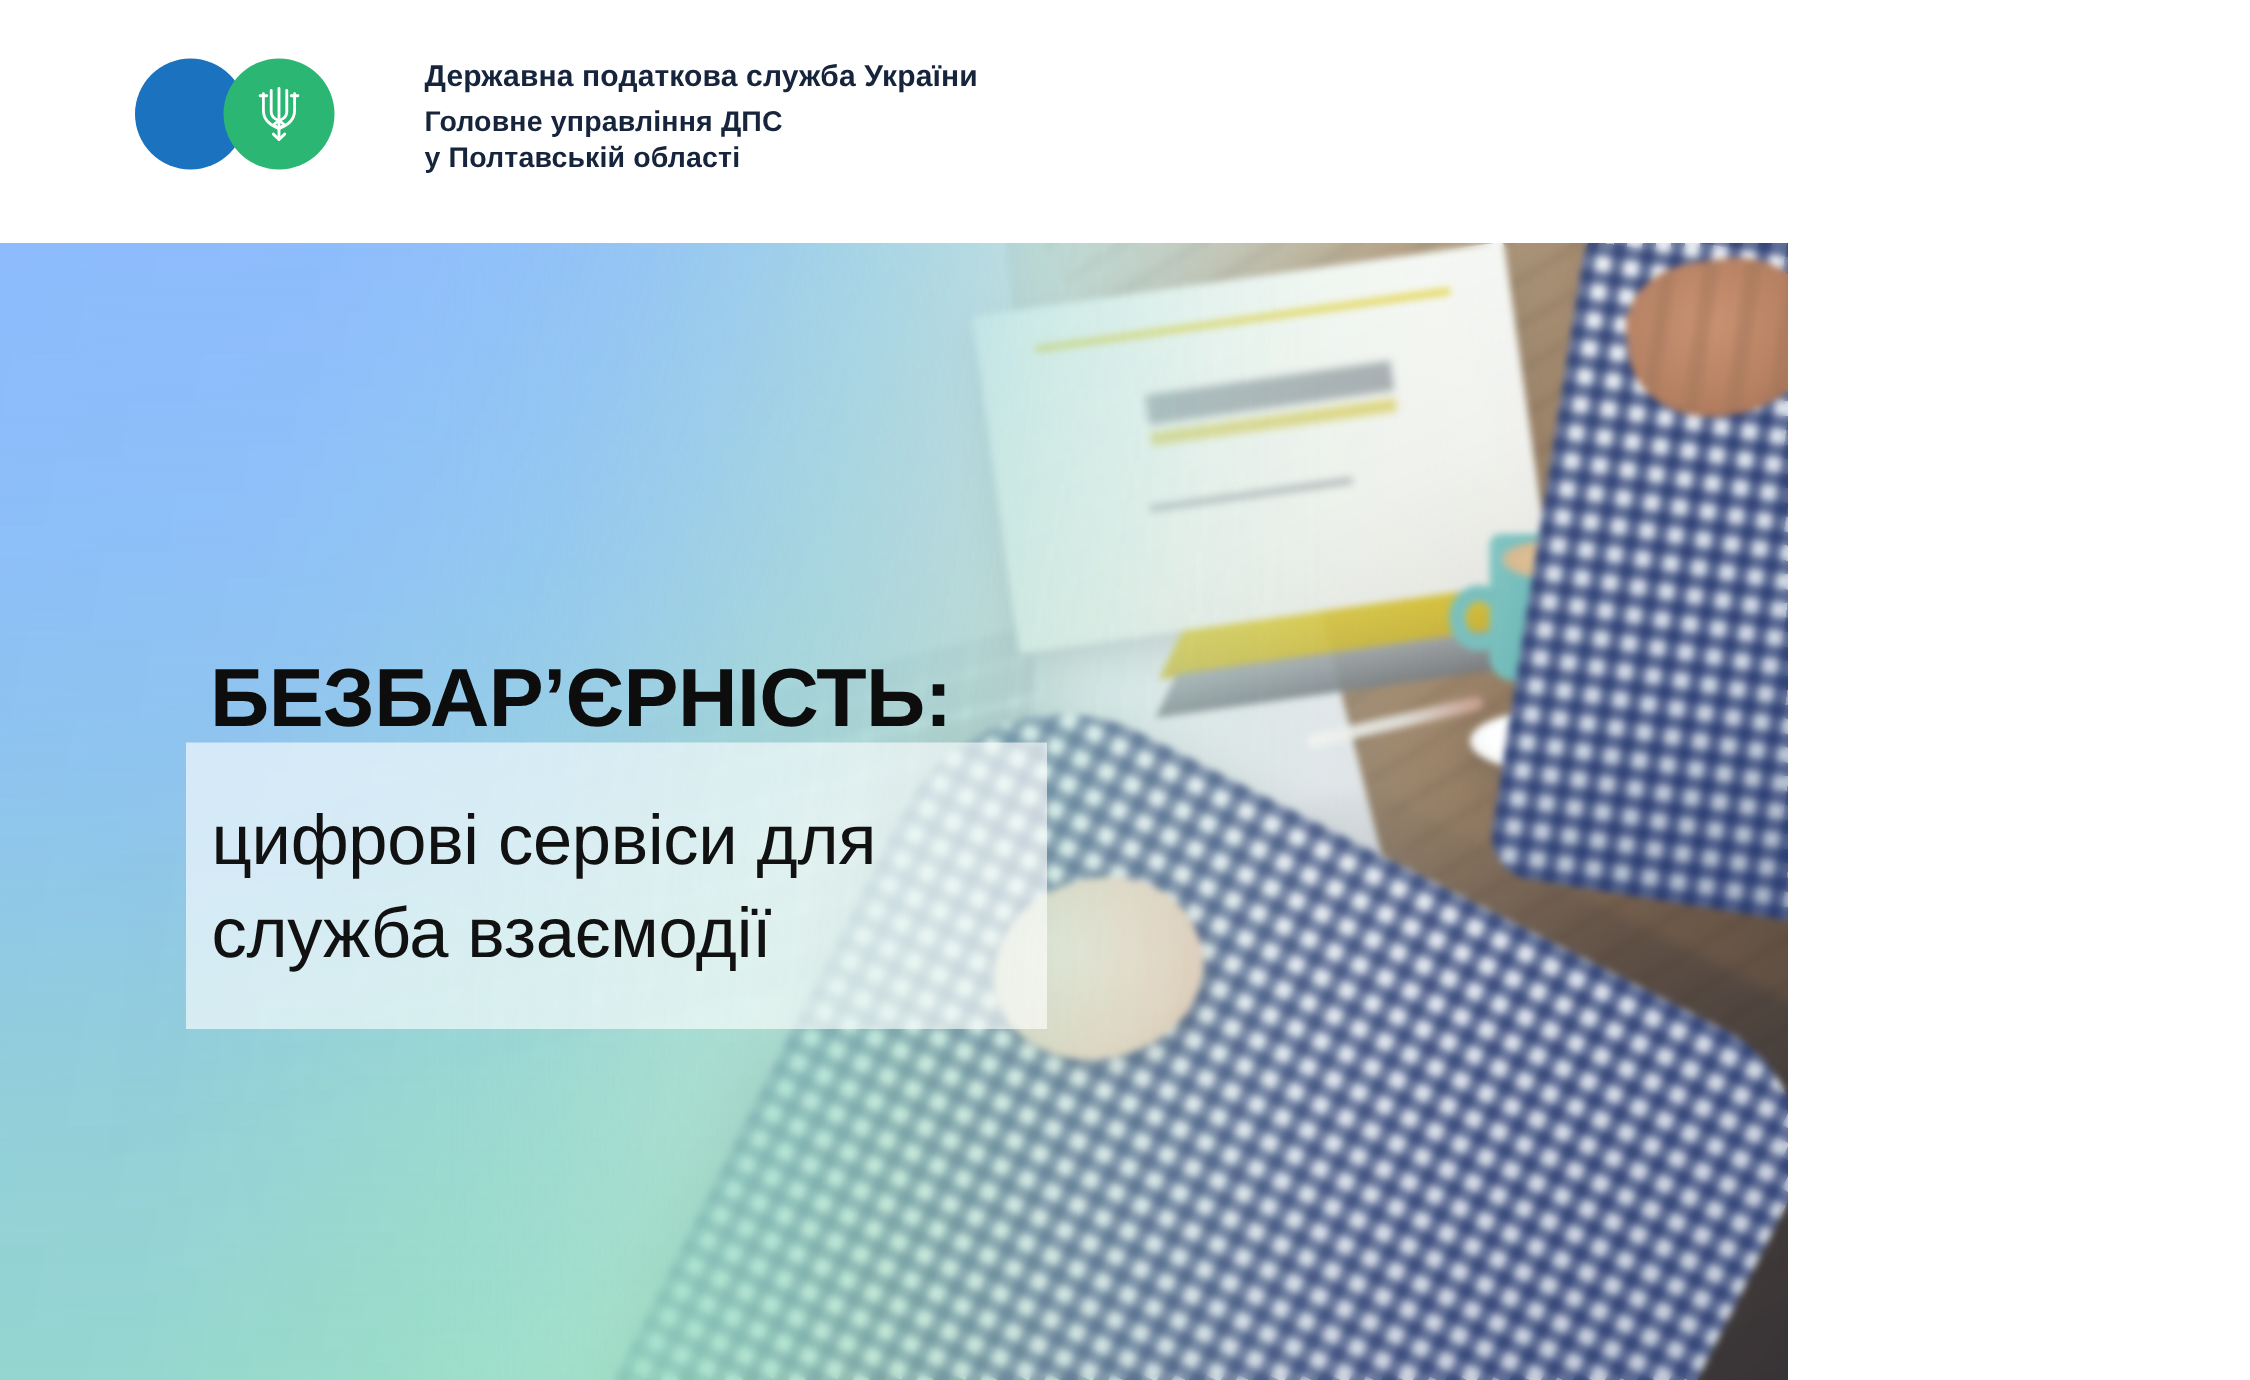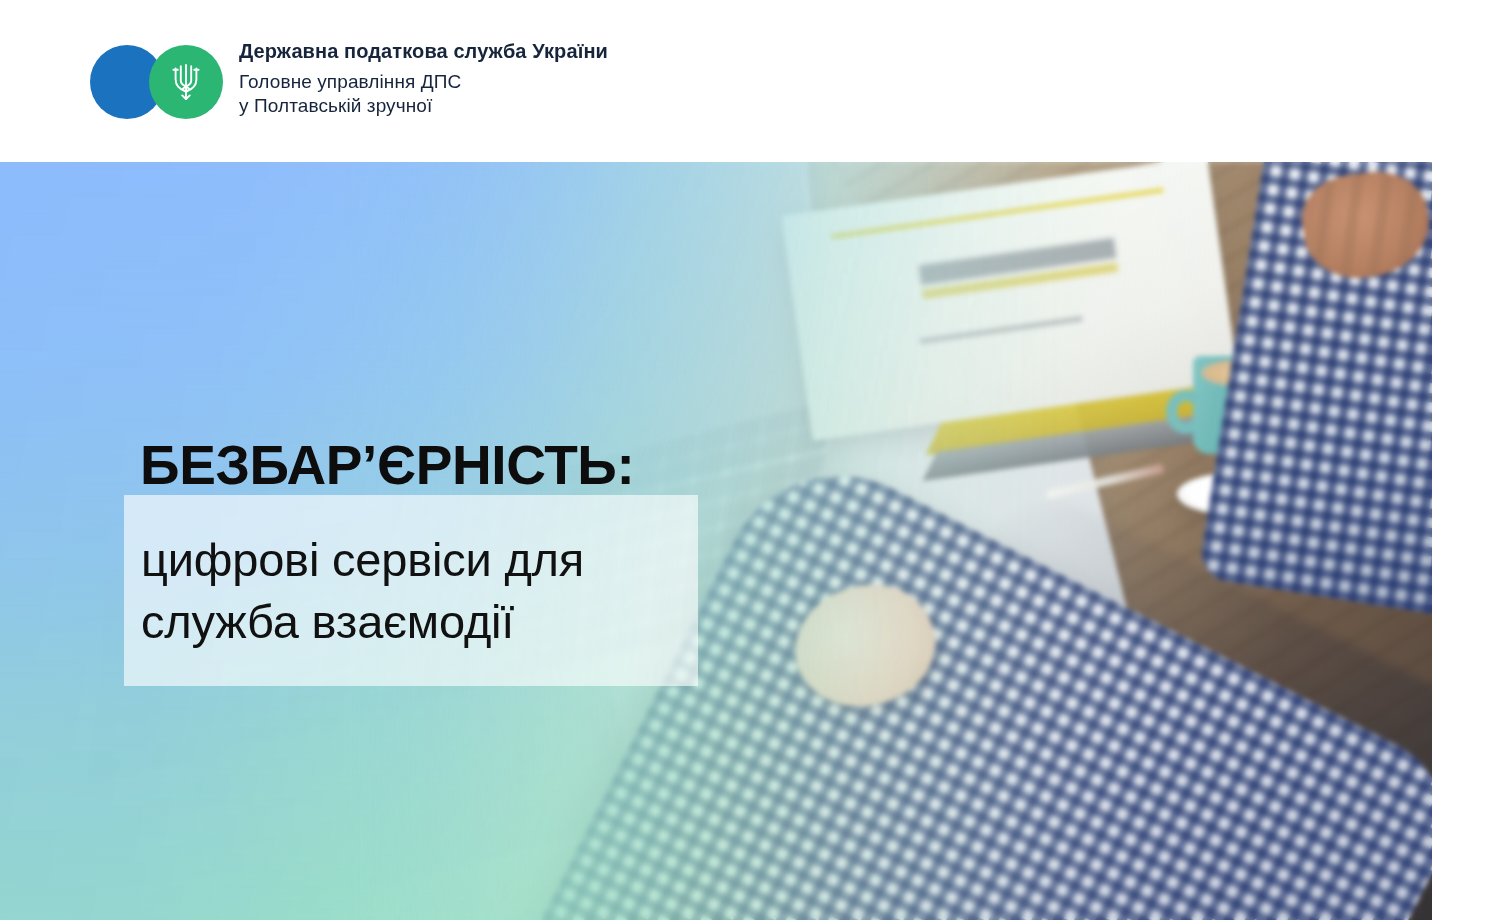--- a/index.html
+++ b/index.html
@@ -28,23 +28,24 @@
     width:1500px;
     height:162px;
     background:#ffffff;
     z-index:40;
     display:flex;
     align-items:center;
   }
 
   .brand {
     display:flex;
-    align-items:flex-end;
+    align-items:flex-start;
     margin-left:90px;
     margin-top:-4px;
+    gap:44px;
   }
 
   .logo-mark {
     position:relative;
     width:133px;
     height:74px;
     flex:0 0 auto;
   }
   .logo-circle {
     position:absolute;
@@ -71,31 +72,31 @@
     line-height:1.28;
   }
   .brand-line-1 {
     font-size:20px;
     font-weight:bold;
     letter-spacing:0.1px;
     white-space:nowrap;
   }
   .brand-line-2, .brand-line-3 {
     font-size:19px;
-    font-weight:normal;
+    font-weight:bold;
     letter-spacing:0.1px;
     white-space:nowrap;
   }
   .brand-line-2 { margin-top:5px; }
 
   
   .hero {
     position:absolute;
     top:162px; left:0;
-    width:1432px;
+    width:1192px;
     height:758px;
     overflow:hidden;
     background:#cfd4d8;
   }
 
   
   .photo {
     position:absolute;
     inset:0;
     background:
@@ -456,21 +457,21 @@
             <path d="M22.2 6.2 L22.2 20.6 C22.2 23.4 20.0 25.3 17 26.3"></path>
             <path d="M4.4 9.8 L8.8 9.8 M25.2 9.8 L29.6 9.8"></path>
             <path d="M17 26.3 L13.6 29.0 L17 32.0 L20.4 29.0 Z"></path>
           </svg>
         </span>
       </div>
 
       <div class="brand-text">
         <div class="brand-line-1">Державна податкова служба України</div>
         <div class="brand-line-2">Головне управління ДПС</div>
-        <div class="brand-line-3">у Полтавській зручної</div>
+        <div class="brand-line-3">у Полтавській області</div>
       </div>
 
     </div>
   </header>
 
   <section class="hero">
 
     <div class="photo">
       <div class="desk-wood"></div>
 

